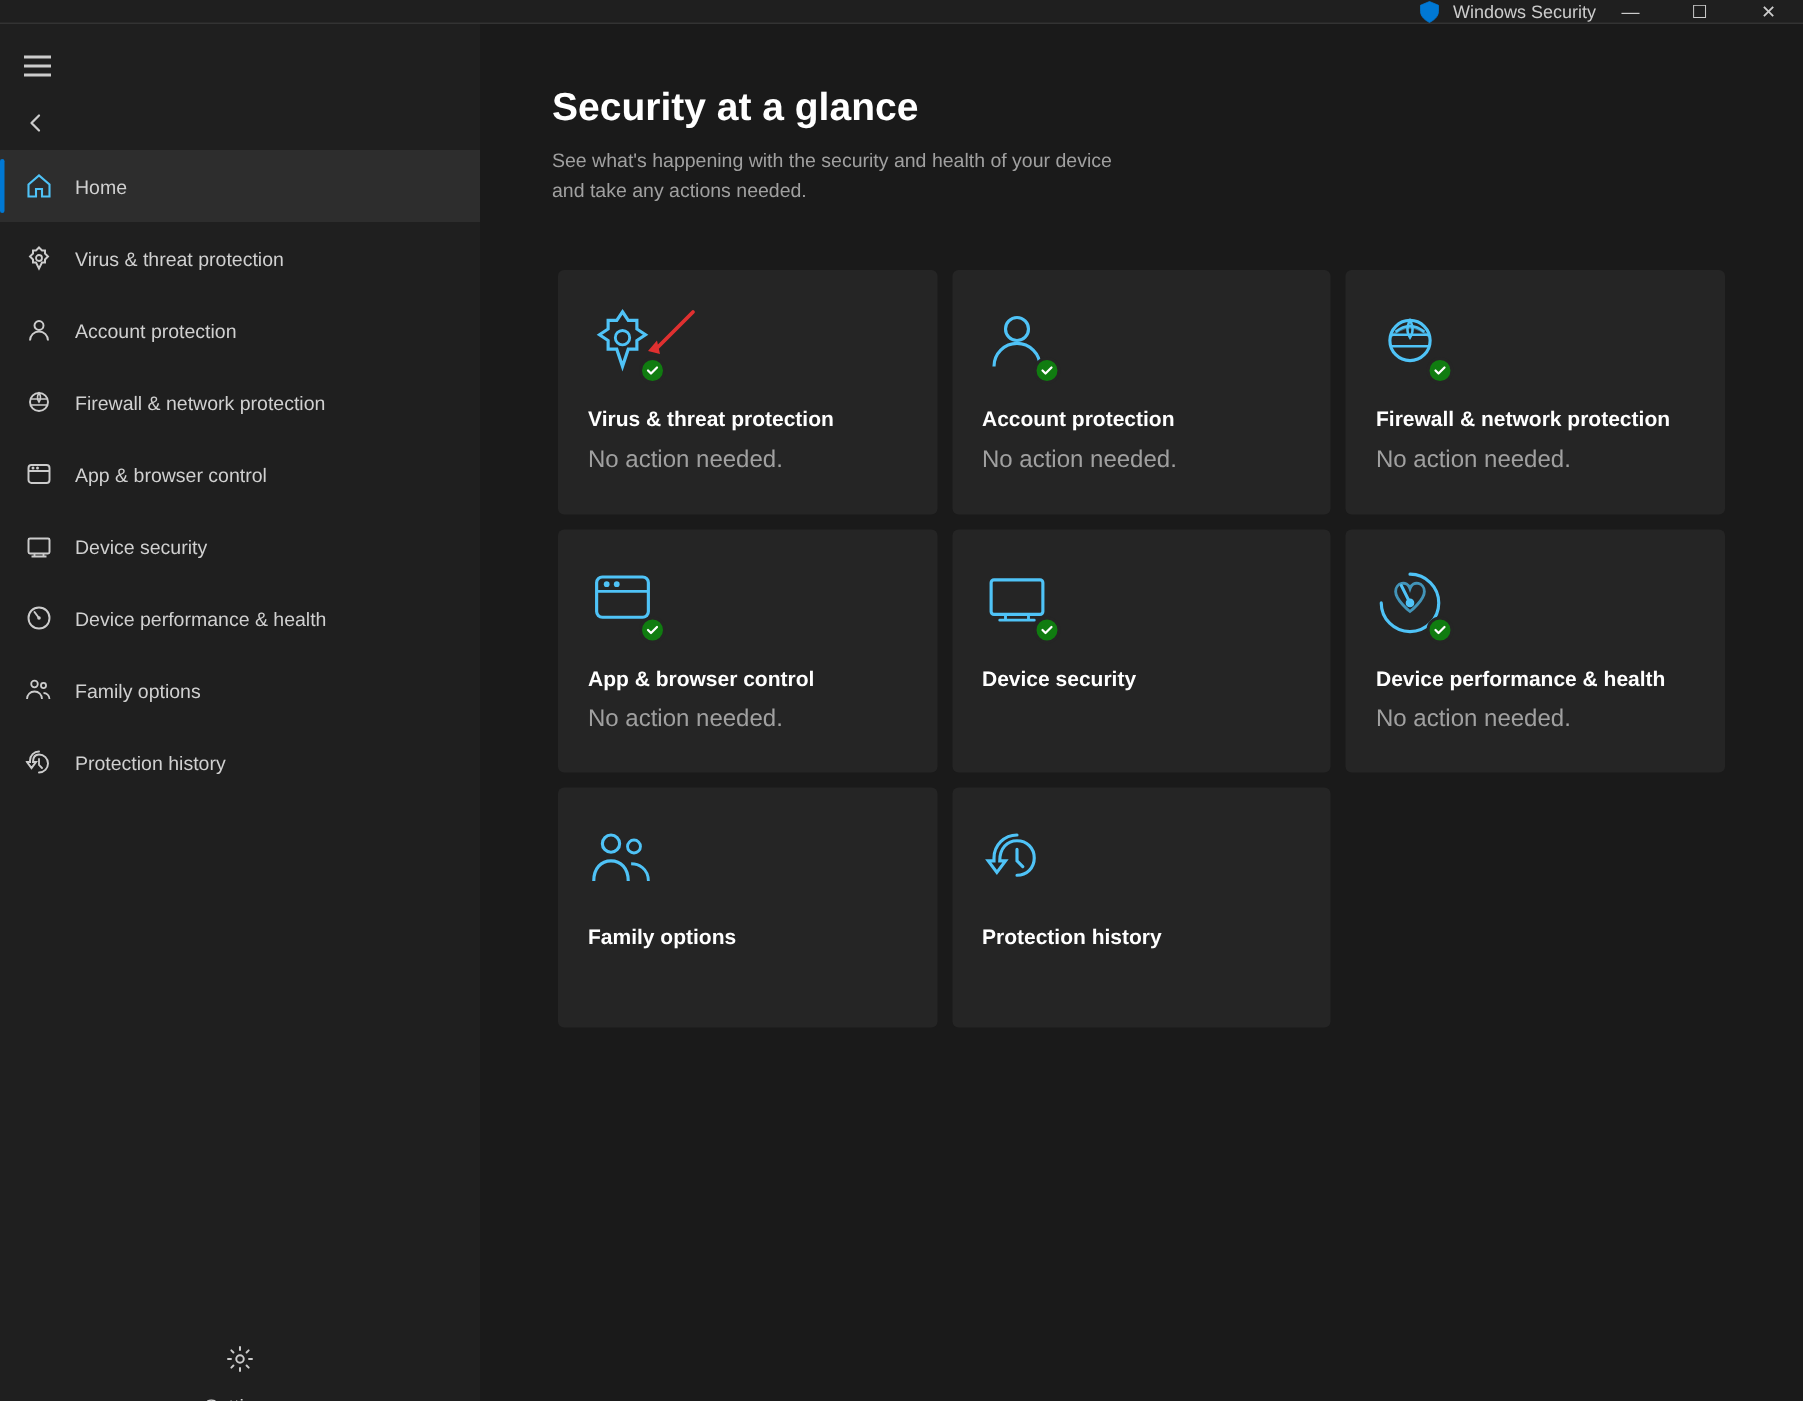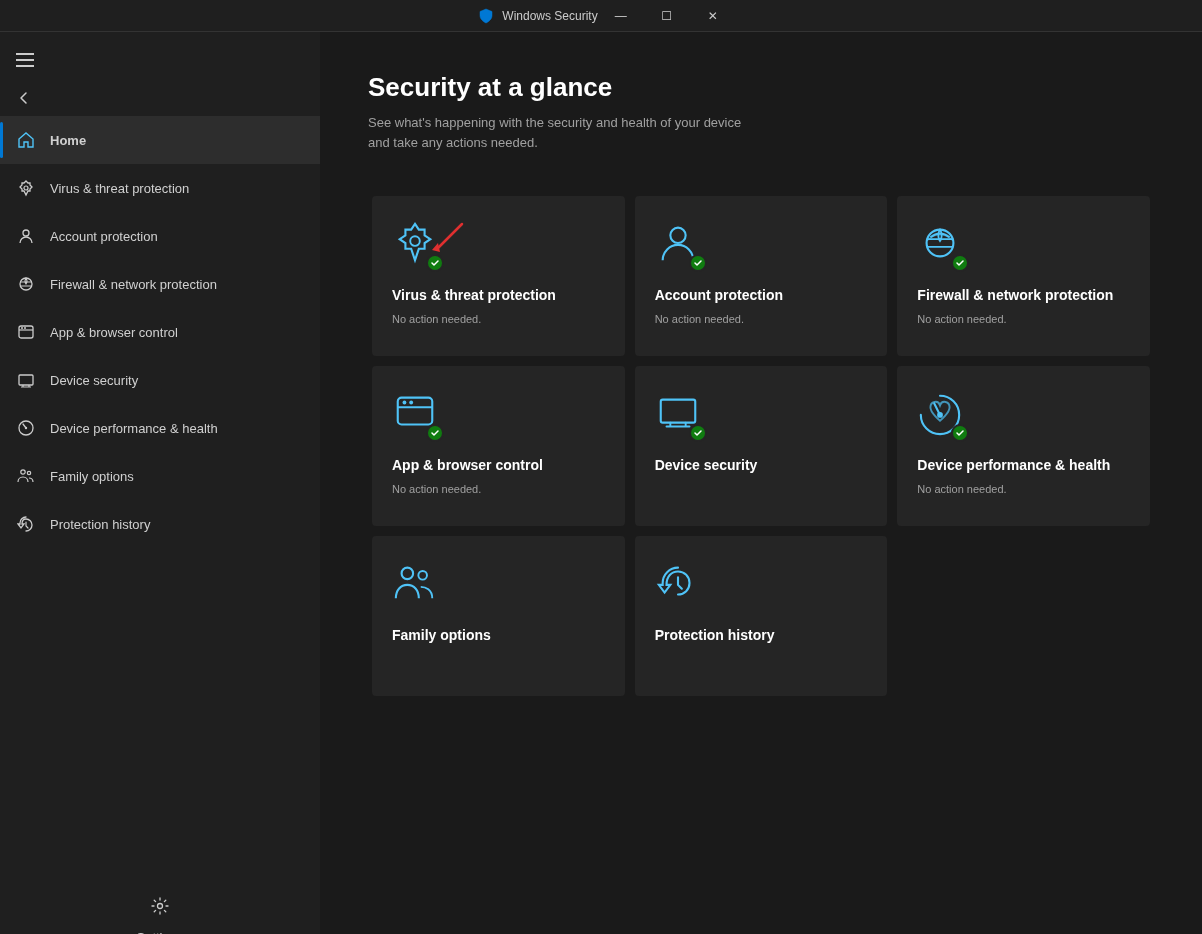--- a/index.html
+++ b/index.html
@@ -10,24 +10,24 @@
       font-family: 'Segoe UI', Arial, sans-serif;
       color: #e0e0e0;
       overflow: hidden;
       display: flex;
       flex-direction: column;
     }
 
     
     .titlebar {
       background: #1f1f1f;
-      height: 32px;
-      display: flex;
-      align-items: center;
-      justify-content: center;
+      height: 16px;
+      display: flex;
+      align-items: center;
+      justify-content: flex-end;
       padding: 0 0 0 12px;
       flex-shrink: 0;
       border-bottom: 1px solid #333;
     }
     .titlebar-left {
       display: flex;
       align-items: center;
       gap: 8px;
     }
     .titlebar-icon {
@@ -103,21 +103,20 @@
       display: flex;
       align-items: center;
       padding: 10px 16px;
       cursor: pointer;
       gap: 14px;
       height: 48px;
       position: relative;
     }
     .nav-item.active {
       background: #2d2d2d;
-      font-weight: bold;
     }
     .nav-item.active::before {
       content: '';
       position: absolute;
       left: 0;
       top: 6px;
       bottom: 6px;
       width: 3px;
       background: #0078d4;
       border-radius: 2px;
@@ -214,21 +213,21 @@
       height: 10px;
     }
 
     .card-title {
       font-size: 14px;
       font-weight: 600;
       color: #ffffff;
       line-height: 1.3;
     }
     .card-desc {
-      font-size: 11px;
+      font-size: 16px;
       color: #a0a0a0;
       line-height: 1.4;
     }
   </style>
 </head>
 <body>
 
 <div class="titlebar">
   <div class="titlebar-left">
 

